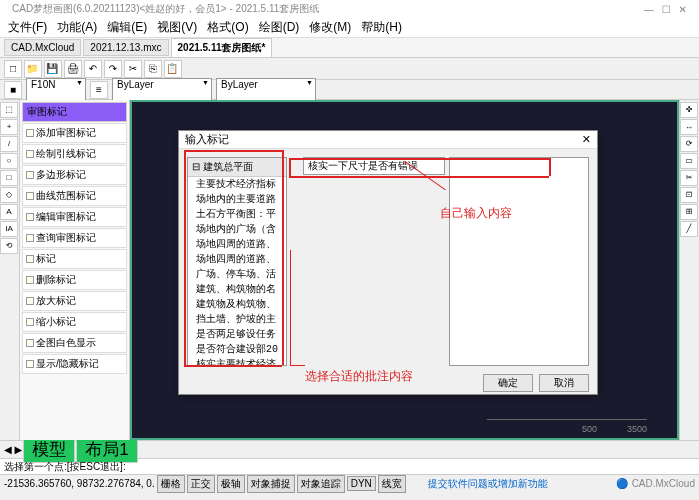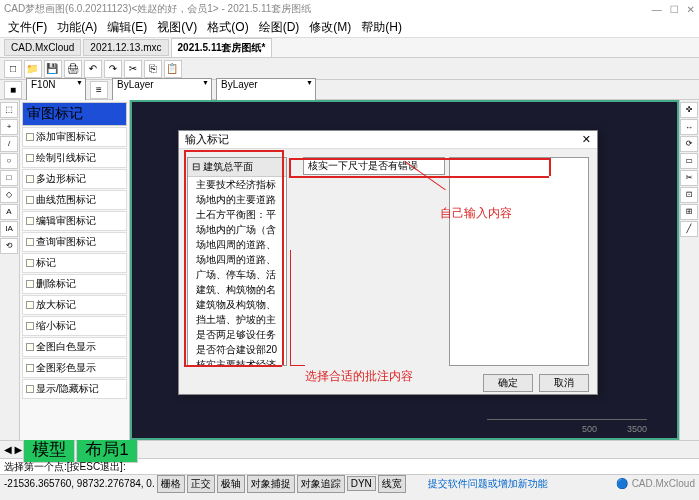--- a/index.html
+++ b/index.html
@@ -1,53 +1,53 @@
 <!DOCTYPE html>
 <html><head>
 <meta charset="utf-8">
 <style>
 * { margin: 0; padding: 0; box-sizing: border-box; font-family: "Microsoft YaHei", sans-serif; }
 body { width: 699px; height: 500px; background: #f0f0f0; font-size: 11px; overflow: hidden; position: relative; }
-.titlebar { height: 18px; background: #fff; display: flex; align-items: center; padding: 0 4px; color: #888; font-size: 10px; justify-content: space-between; }
+.titlebar { height: 18px; background: #fff; display: flex; align-items: center; padding: 0 12px; color: #888; font-size: 10px; justify-content: space-between; }
 .win-controls { display: flex; gap: 8px; color: #888; }
 .menubar { height: 20px; background: #fff; display: flex; align-items: center; padding: 0 4px; gap: 2px; border-bottom: 1px solid #ddd; }
 .menubar span { padding: 2px 4px; font-size: 12px; }
 .tabbar { height: 20px; background: #f5f5f5; display: flex; align-items: center; padding: 2px 4px; gap: 2px; border-bottom: 1px solid #ccc; }
 .tab { background: #e8e8e8; padding: 2px 6px; font-size: 10px; border: 1px solid #ccc; }
 .tab.active { background: #fff; font-weight: bold; }
 .toolbar { height: 22px; background: #f0f0f0; display: flex; align-items: center; padding: 0 4px; gap: 2px; border-bottom: 1px solid #ccc; }
 .tb-btn { width: 18px; height: 18px; background: #fff; border: 1px solid #ccc; display: inline-flex; align-items: center; justify-content: center; font-size: 10px; }
 .proprow { height: 20px; background: #f0f0f0; display: flex; align-items: center; padding: 0 4px; gap: 4px; border-bottom: 1px solid #ccc; }
 .dropdown { height: 24px; background: #fff; border: 1px solid #999; padding: 0 12px 0 4px; font-size: 10px; position: relative; }
 .dropdown::after { content: "▼"; position: absolute; right: 2px; font-size: 7px; }
 .main { display: flex; height: 340px; position: relative; }
 .ltool { width: 20px; background: #f0f0f0; border-right: 1px solid #ccc; display: flex; flex-direction: column; gap: 1px; padding-top: 2px; }
 .lt-btn { width: 18px; height: 16px; background: #fff; border: 1px solid #ccc; font-size: 8px; text-align: center; line-height: 14px; }
 .sidepanel { width: 110px; background: #f8f8f8; border-right: 1px solid #ccc; padding: 2px; display: flex; flex-direction: column; gap: 1px; }
-.sp-head { background: #1d4ed8; padding: 2px 4px; font-size: 14px; border: 1px solid #ccc; }
+.sp-head { background: #8b5cf6; padding: 2px 4px; font-size: 10px; border: 1px solid #ccc; }
 .sp-item { background: #fff; padding: 2px 3px; font-size: 10px; border: 1px solid #ddd; display: flex; align-items: center; gap: 2px; }
 .sp-item .sq { width: 8px; height: 8px; border: 1px solid #999; background: #ffe; }
 .canvas { flex: 1; background: #1a1a2e; position: relative; border: 2px solid #4a8; }
 .rtool { width: 20px; background: #f0f0f0; border-left: 1px solid #ccc; display: flex; flex-direction: column; gap: 1px; padding-top: 2px; }
 .scale { position: absolute; bottom: 4px; right: 30px; color: #888; font-size: 9px; display: flex; gap: 30px; }
 .scale-line { position: absolute; bottom: 18px; right: 30px; width: 160px; height: 1px; background: #666; }
 .tabs-bot { height: 18px; background: #f0f0f0; display: flex; align-items: center; padding: 0 4px; gap: 1px; border-top: 1px solid #ccc; }
 .btab { background: #22c55e; padding: 1px 8px; font-size: 17px; border: 1px solid #ccc; }
 .cmdline { height: 16px; background: #fff; border-top: 1px solid #ccc; padding: 1px 4px; font-size: 10px; }
 .status { height: 18px; background: #f0f0f0; border-top: 1px solid #ccc; display: flex; align-items: center; padding: 0 4px; font-size: 10px; gap: 2px; }
 .st-btn { background: #e0e0e0; border: 1px solid #999; padding: 1px 3px; font-size: 10px; }
 .st-link { color: #06c; margin-left: 20px; }
 .st-brand { margin-left: auto; color: #888; }
 
 .dialog { position: absolute; left: 178px; top: 130px; width: 420px; height: 265px; background: #f0f0f0; border: 1px solid #888; box-shadow: 2px 2px 8px rgba(0,0,0,0.3); z-index: 100; }
 .dlg-title { height: 18px; background: #fff; display: flex; align-items: center; justify-content: space-between; padding: 0 6px; font-size: 11px; border-bottom: 1px solid #ddd; }
 .dlg-body { display: flex; height: 225px; padding: 8px; gap: 16px; }
 .dlg-left { width: 100px; border: 1px solid #999; background: #fff; overflow: hidden; }
 .dlg-tree-head { background: #e8e8e8; padding: 2px 4px; font-size: 10px; border-bottom: 1px solid #ccc; }
-.dlg-tree { font-size: 10px; padding: 1px 4px 1px 8px; line-height: 13px; }
+.dlg-tree { font-size: 10px; padding: 1px 4px 1px 8px; line-height: 13px; font-family: Liberation Mono, monospace; }
 .dlg-mid { flex: 1; display: flex; flex-direction: row; gap: 4px; }
 .dlg-input { height: 18px; border: 1px solid #999; background: #fff; padding: 1px 4px; font-size: 10px; }
 .dlg-textarea { flex: 1; border: 1px solid #999; background: #fff; }
 .dlg-right { width: 56px; display: flex; flex-direction: column; gap: 3px; }
 .dlg-lbl { font-size: 9px; line-height: 11px; }
 .dlg-btn { height: 18px; background: #e8e8e8; border: 1px solid #999; font-size: 10px; display: flex; align-items: center; justify-content: center; }
 .dlg-foot { display: flex; justify-content: flex-end; gap: 6px; padding: 0 8px 6px 0; }
 .annot { position: absolute; color: #d22; font-size: 12px; z-index: 101; }
 .arrow-line { position: absolute; background: #d22; z-index: 101; }
 </style>
@@ -151,24 +151,20 @@
         <span class="sq"></span>
         <span>放大标记</span>
       </div>
     <div class="sp-item">
         <span class="sq"></span>
         <span>缩小标记</span>
       </div>
     <div class="sp-item">
         <span class="sq"></span>
         <span>全图白色显示</span>
-      </div>
-    <div class="sp-item">
-        <span class="sq"></span>
-        <span>全图彩色显示</span>
       </div>
     <div class="sp-item">
         <span class="sq"></span>
         <span>显示/隐藏标记</span>
       </div>
   </div>
 
   <div class="canvas">
     <div class="scale-line"></div>
     <div class="scale">

